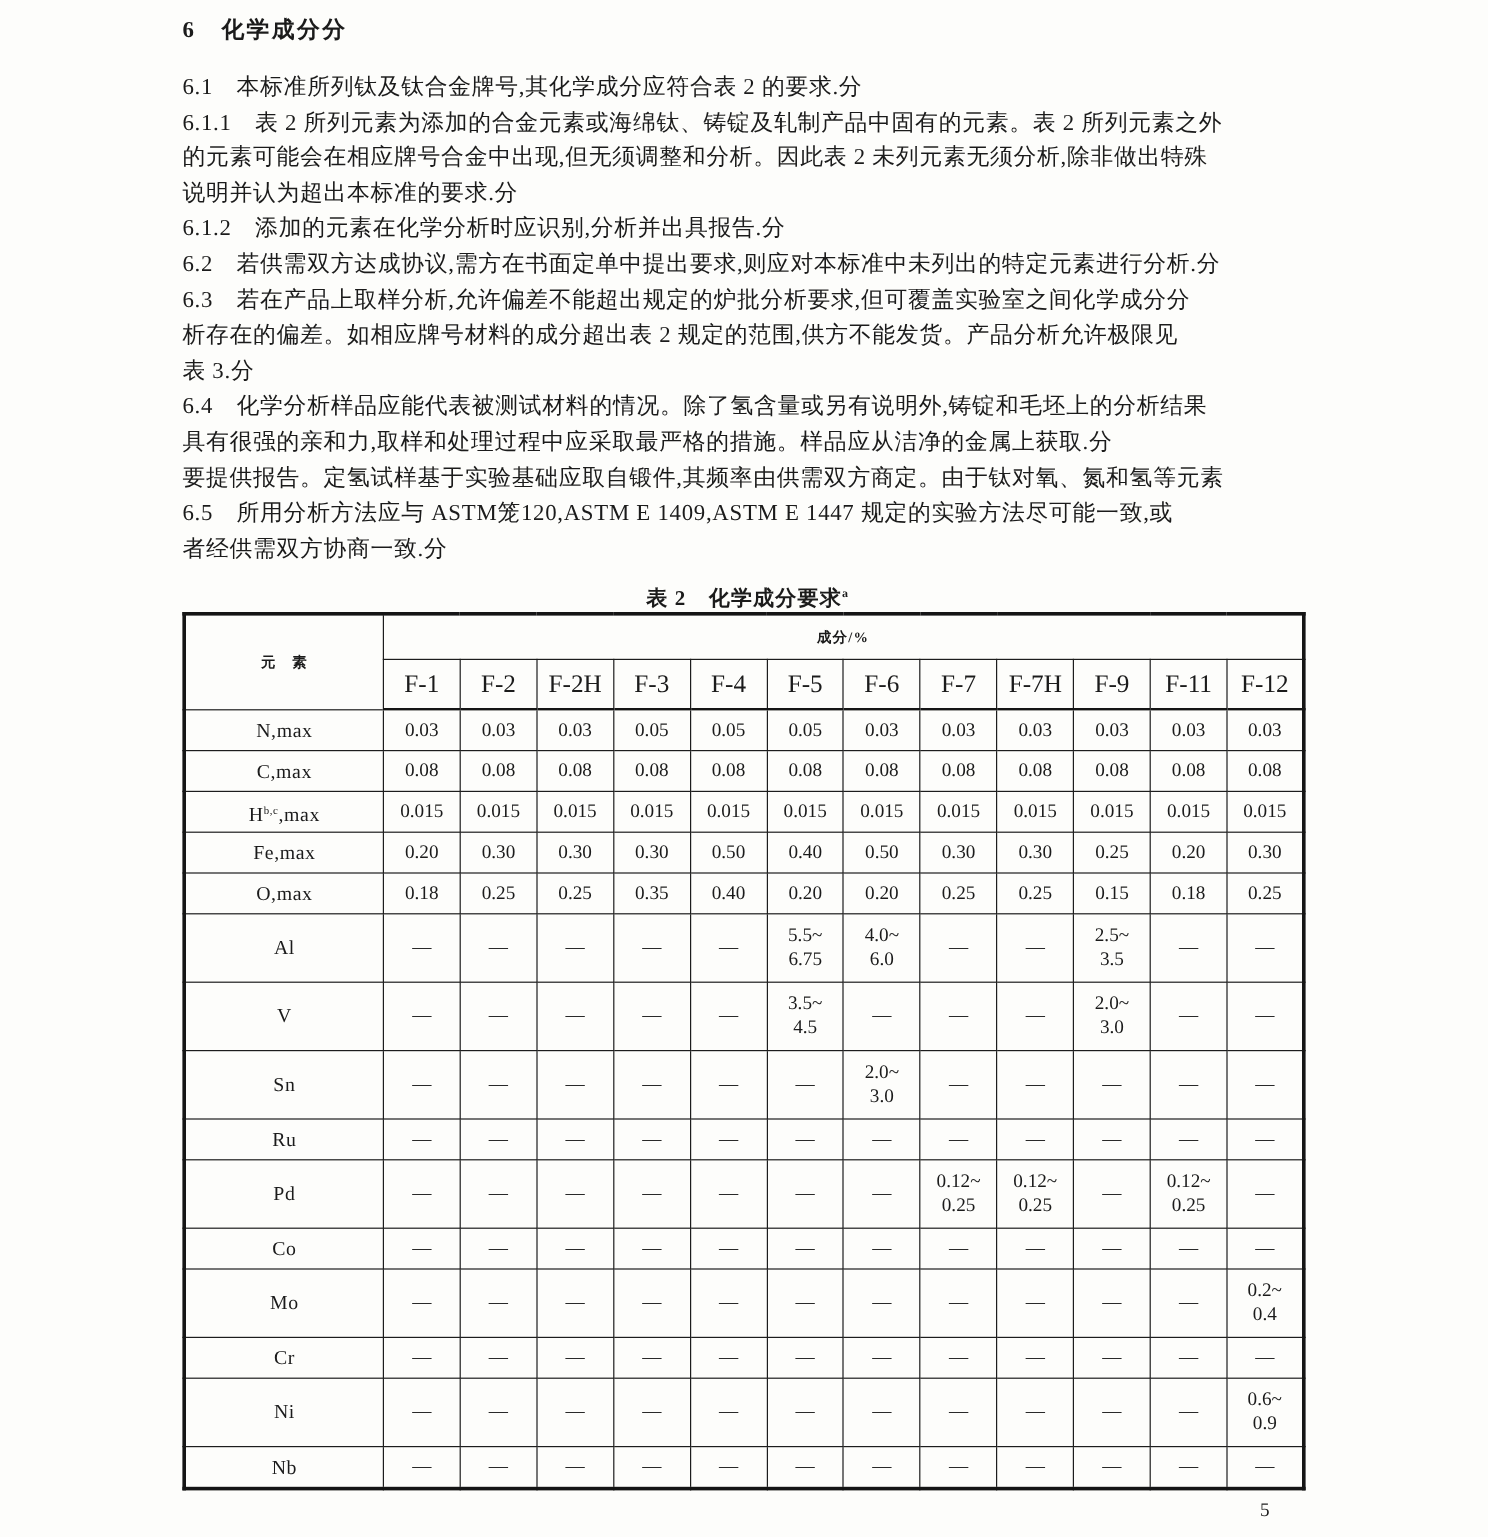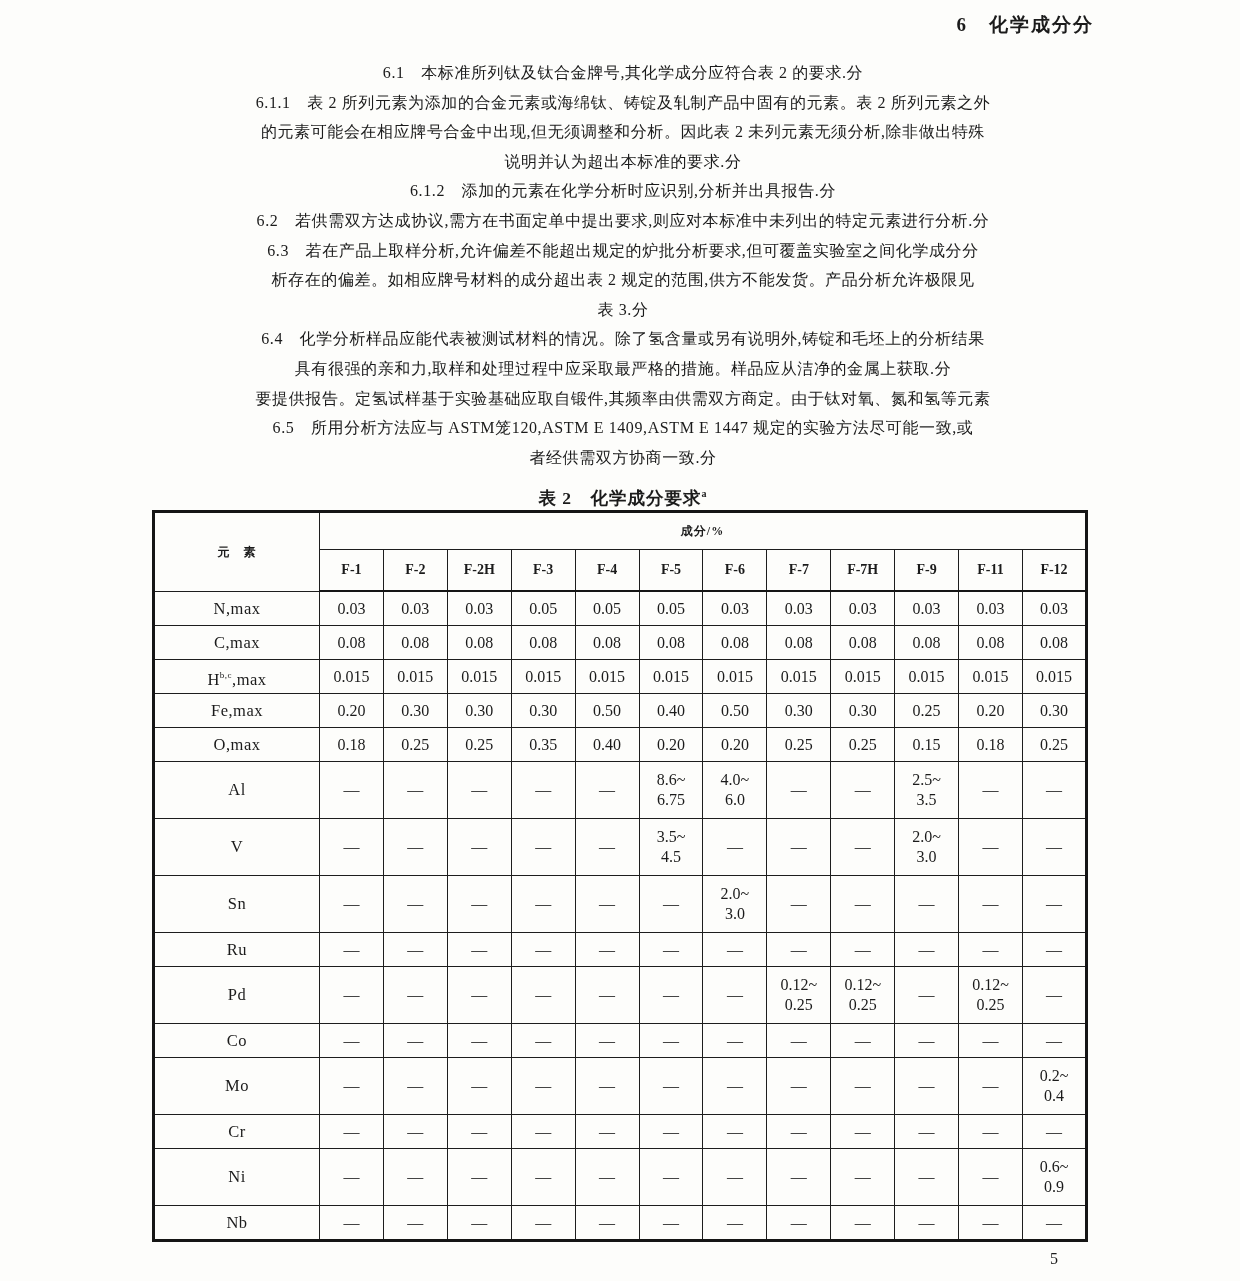--- a/index.html
+++ b/index.html
@@ -19,28 +19,26 @@
     position: absolute;
     left: 152px;
     top: 4px;
     width: 942px;
   }
   .heading {
     font-weight: bold;
     font-size: 19px;
     letter-spacing: 2px;
     margin: 8px 0 20px 0;
-    text-align: right;
   }
   .body-lines .line {
-    font-size: 16px;
+    font-size: 19px;
     line-height: 29.6px;
     letter-spacing: 0.6px;
     white-space: nowrap;
-    text-align: center;
   }
   .table-title {
     text-align: center;
     font-weight: bold;
     font-size: 17.5px;
     margin: 14px 0 0 0;
     letter-spacing: 1px;
   }
   .table-title sup {
     font-size: 10px;
@@ -59,22 +57,22 @@
     font-size: 16px;
     font-family: "Liberation Serif", "DejaVu Serif", serif;
   }
   table.comp thead tr.comp-row th {
     height: 36px;
     font-size: 12px;
     letter-spacing: 1px;
   }
   table.comp thead tr.grade-row th {
     height: 40px;
-    font-weight: bold;
-    font-size: 14px;
+    font-weight: normal;
+    font-size: 21px;
     border-bottom: 2.5px solid #151515;
   }
   table.comp th.el-h {
     font-size: 17.5px;
     font-weight: bold;
     letter-spacing: 2px;
   }
   table.comp tbody td {
     height: 33px;
     white-space: pre-line;
@@ -226,21 +224,21 @@
           <td>0.18</td>
           <td>0.25</td>
         </tr>
         <tr class="tall">
           <td class="el">Al</td>
           <td>—</td>
           <td>—</td>
           <td>—</td>
           <td>—</td>
           <td>—</td>
-          <td>8.6~
+          <td>5.5~
 6.75</td>
           <td>4.0~
 6.0</td>
           <td>—</td>
           <td>—</td>
           <td>2.5~
 3.5</td>
           <td>—</td>
           <td>—</td>
         </tr>

